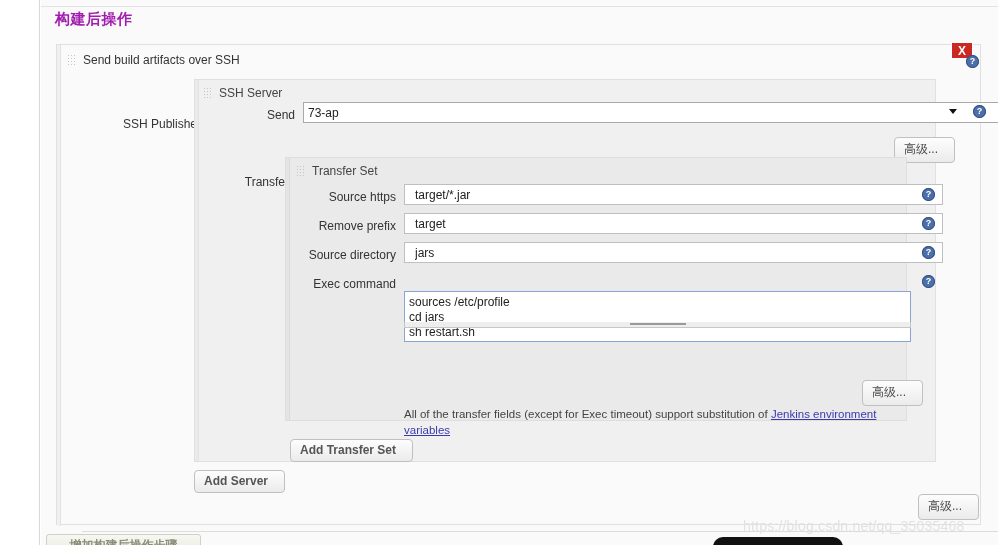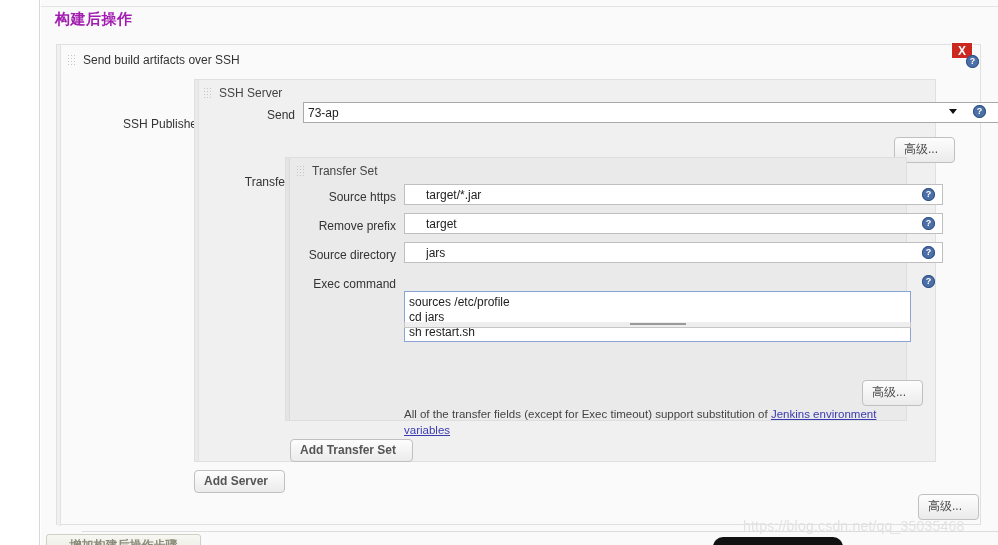--- a/index.html
+++ b/index.html
@@ -279,21 +279,21 @@
   input.jk-text {
     position: absolute;
     width: 539px;
     height: 21px;
     font-family: "Liberation Sans", sans-serif;
     font-size: 12px;
     color: #222222;
     background: #ffffff;
     border: 1px solid #bfbfbf;
     box-sizing: border-box;
-    padding-left: 21px;
+    padding-left: 10px;
   }
   textarea.jk-textarea {
     position: absolute;
     width: 507px;
     height: 51px;
     font-family: "Liberation Sans", sans-serif;
     font-size: 12px;
     line-height: 15px;
     color: #222222;
     background: #ffffff;

